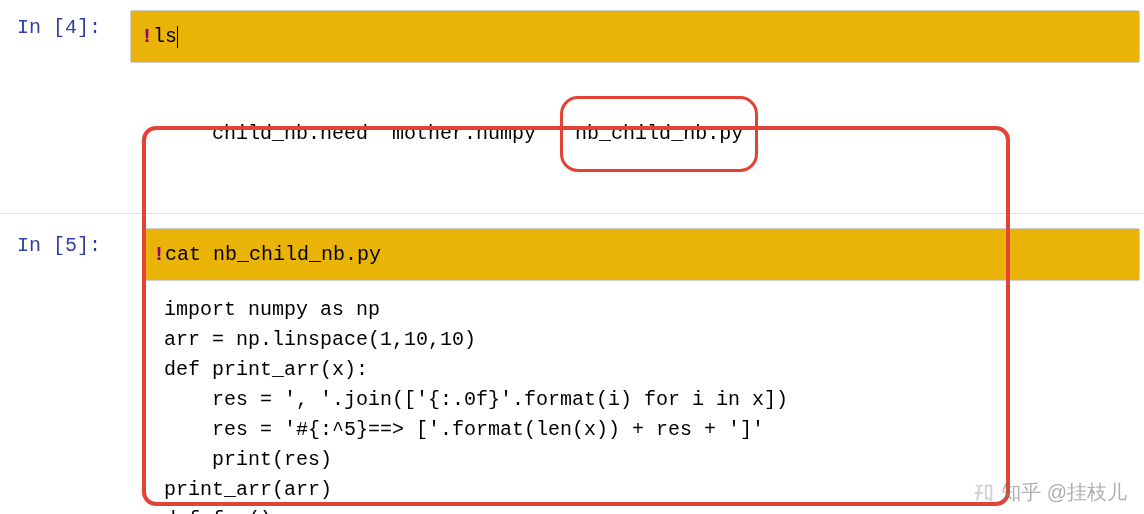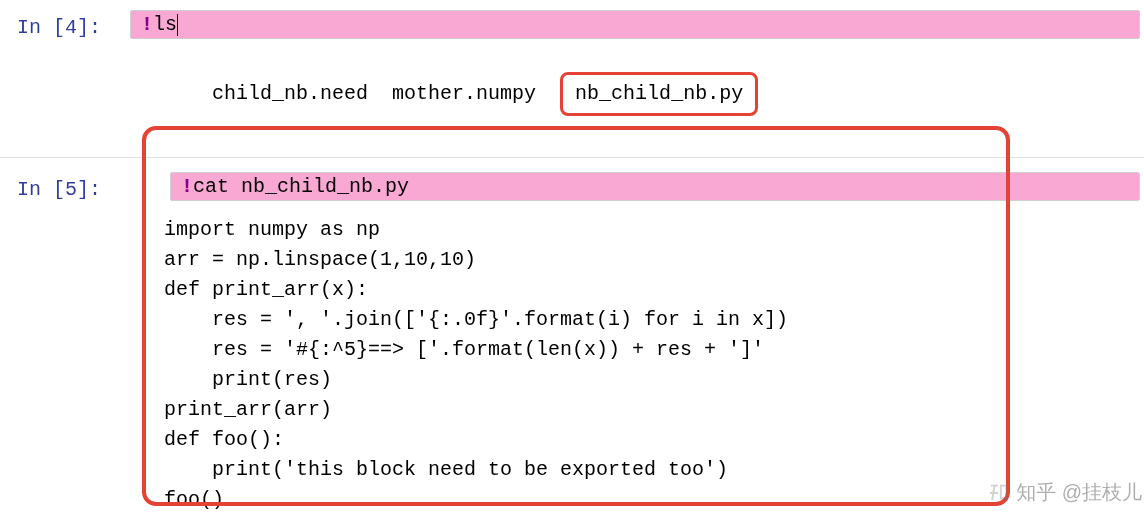--- a/index.html
+++ b/index.html
@@ -42,24 +42,24 @@
     .prompt-in {
       color: #303F9F;
     }
     
     .cell-body {
       flex: 1;
       min-width: 0;
     }
     
     .input-area {
-      background: #f9a8d4;
+      background: #eab308;
       border: 1px solid #cfcfcf;
       border-radius: 2px;
-      padding: 2px 10px;
+      padding: 14px 10px;
       margin-right: 4px;
     }
     
     .input-code {
       font-family: Menlo, Monaco, Consolas, "Courier New", monospace;
       font-size: 20px;
       white-space: pre;
       color: #000;
     }
     
@@ -79,22 +79,22 @@
       white-space: pre;
       color: #000;
     }
     
     .output-line {
       line-height: 1.5;
     }
     
     .annot-box-1 {
       border: 3px solid #e34234;
-      border-radius: 8px;
-      padding: 4px 12px;
+      border-radius: 18px;
+      padding: 20px 12px;
       display: inline-block;
     }
     
     .annot-box-2 {
       position: absolute;
       border: 4px solid #e34234;
       border-radius: 14px;
       left: 142px;
       top: 126px;
       width: 868px;
@@ -106,21 +106,21 @@
       display: inline-block;
       width: 1px;
       height: 22px;
       background: #000;
       vertical-align: text-bottom;
       margin-left: 0px;
     }
     
     .watermark {
       position: absolute;
-      right: 2px;
+      right: 17px;
       bottom: 8px;
       font-family: -apple-system, BlinkMacSystemFont, "PingFang SC", "Microsoft YaHei", sans-serif;
       font-size: 20px;
       color: rgba(120,120,120,0.6);
       display: flex;
       align-items: center;
       gap: 6px;
       pointer-events: none;
     }
     
@@ -156,21 +156,21 @@
       <span class="output-line"><span>child_nb.need</span>  <span>mother.numpy</span>  <span class="annot-box-1"><span>nb_child_nb.py</span></span></span>
     </div>
   </div>
 </div>
 
 <div class="cell-separator"></div>
 
 <div class="cell cell2-wrapper">
   <div class="prompt prompt-in">In [5]:</div>
   <div class="cell-body">
-    <div class="input-area" style="margin-left:40px; margin-right:4px;">
+    <div class="input-area" style="margin-left:12px; margin-right:4px;">
       <span class="input-code"><span class="bang">!</span><span class="cmd">cat nb_child_nb.py</span></span>
     </div>
     <div class="code-output" style="margin-left:24px;">import numpy as np
 arr = np.linspace(1,10,10)
 def print_arr(x):
     res = ', '.join(['{:.0f}'.format(i) for i in x])
     res = '#{:^5}==&gt; ['.format(len(x)) + res + ']'
     print(res)
 print_arr(arr)
 def foo():

